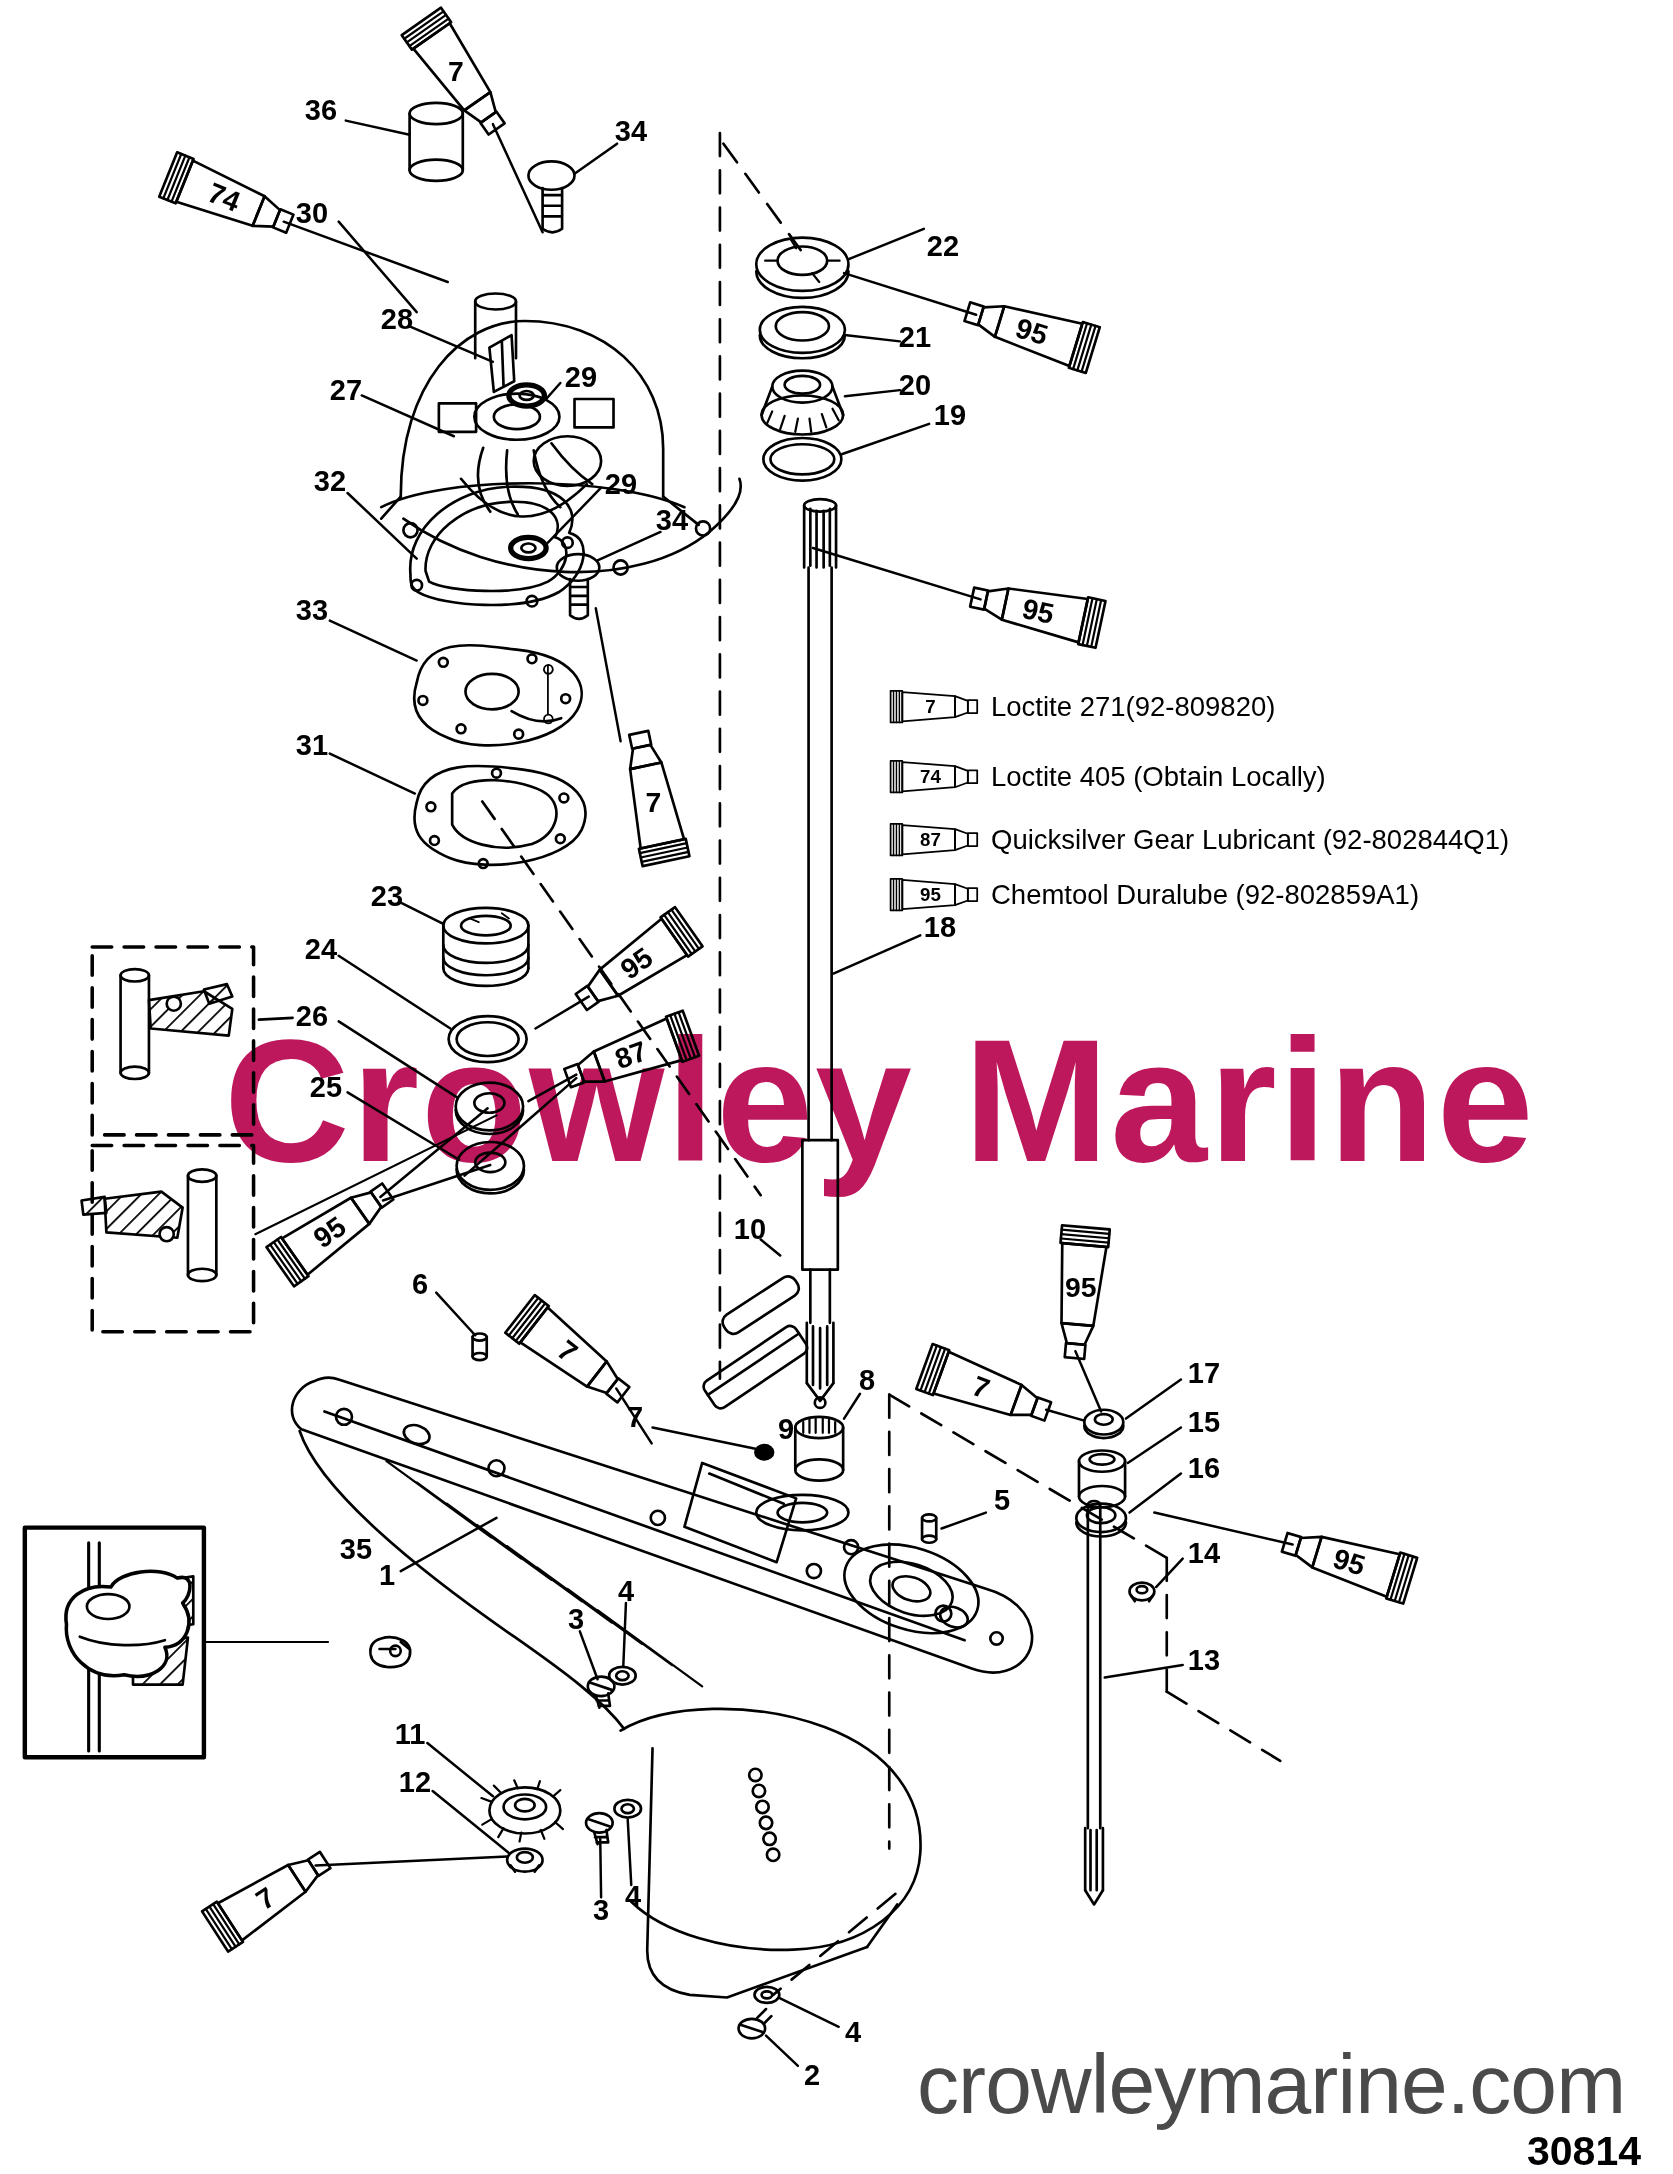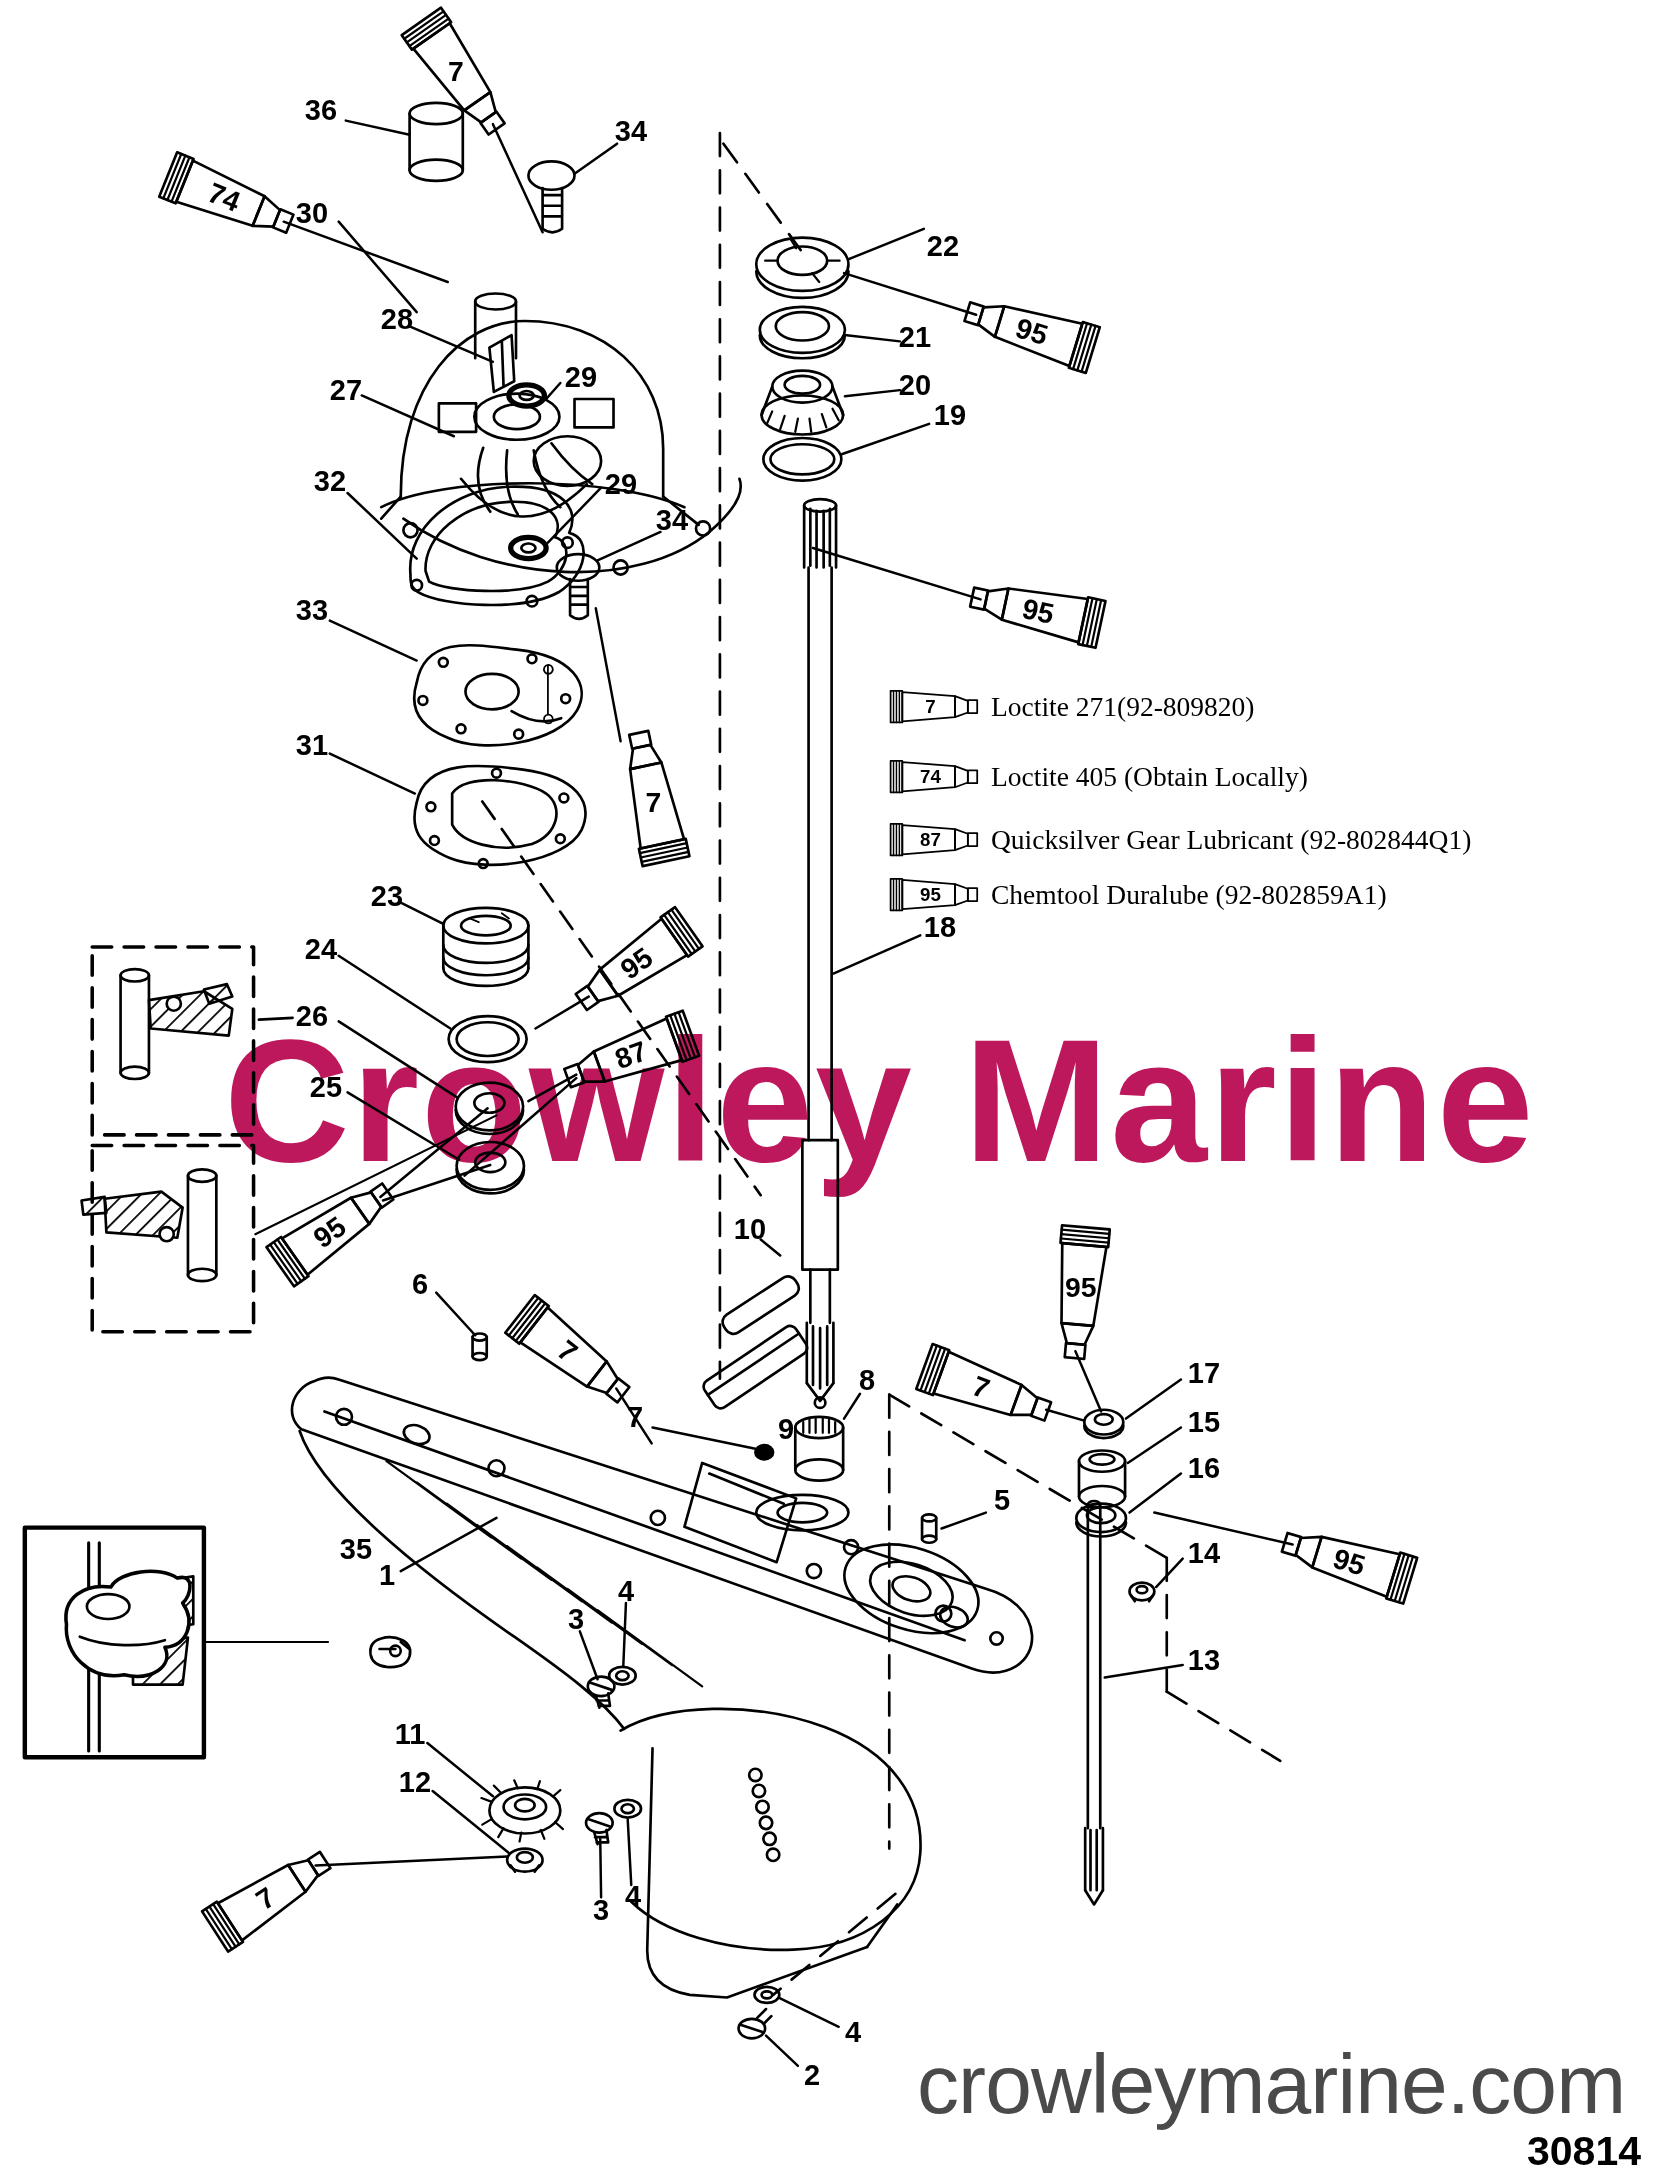--- a/index.html
+++ b/index.html
@@ -5,21 +5,21 @@
   html,body{margin:0;padding:0;background:#fff;}
   .stage{position:relative;width:1673px;height:2174px;background:#ffffff;overflow:hidden;
          font-family:"Liberation Sans",sans-serif;color:#000;}
   .watermark{position:absolute;left:224px;top:1000px;font-size:174px;font-weight:bold;
              color:#be185d;white-space:nowrap;letter-spacing:1.8px;z-index:0;}
   svg.art{position:absolute;left:0;top:0;z-index:1;}
   .title{position:absolute;left:1147px;top:32px;font-weight:bold;font-size:59px;
          letter-spacing:-1.8px;line-height:1.22;z-index:3;white-space:nowrap;}
   .callout{position:absolute;transform:translate(-50%,-50%);font-size:29px;font-weight:bold;
            z-index:4;white-space:nowrap;}
-  .legend-name{position:absolute;transform:translateY(-50%);font-size:27.5px;z-index:4;white-space:nowrap;font-family:Liberation Serif, serif;}
+  .legend-name{position:absolute;transform:translateY(-50%);font-size:27.5px;z-index:4;white-space:nowrap;}
   .footer-site{position:absolute;left:917px;top:2036px;font-size:84px;color:#4a4a4a;
                letter-spacing:-0.9px;z-index:3;white-space:nowrap;}
   .footer-num{position:absolute;left:1527px;top:2128px;font-size:41px;font-weight:bold;z-index:3;}
 </style>
 </head>
 <body>
 
 <div class="stage">
 
   <div class="watermark">Crowley Marine</div>

